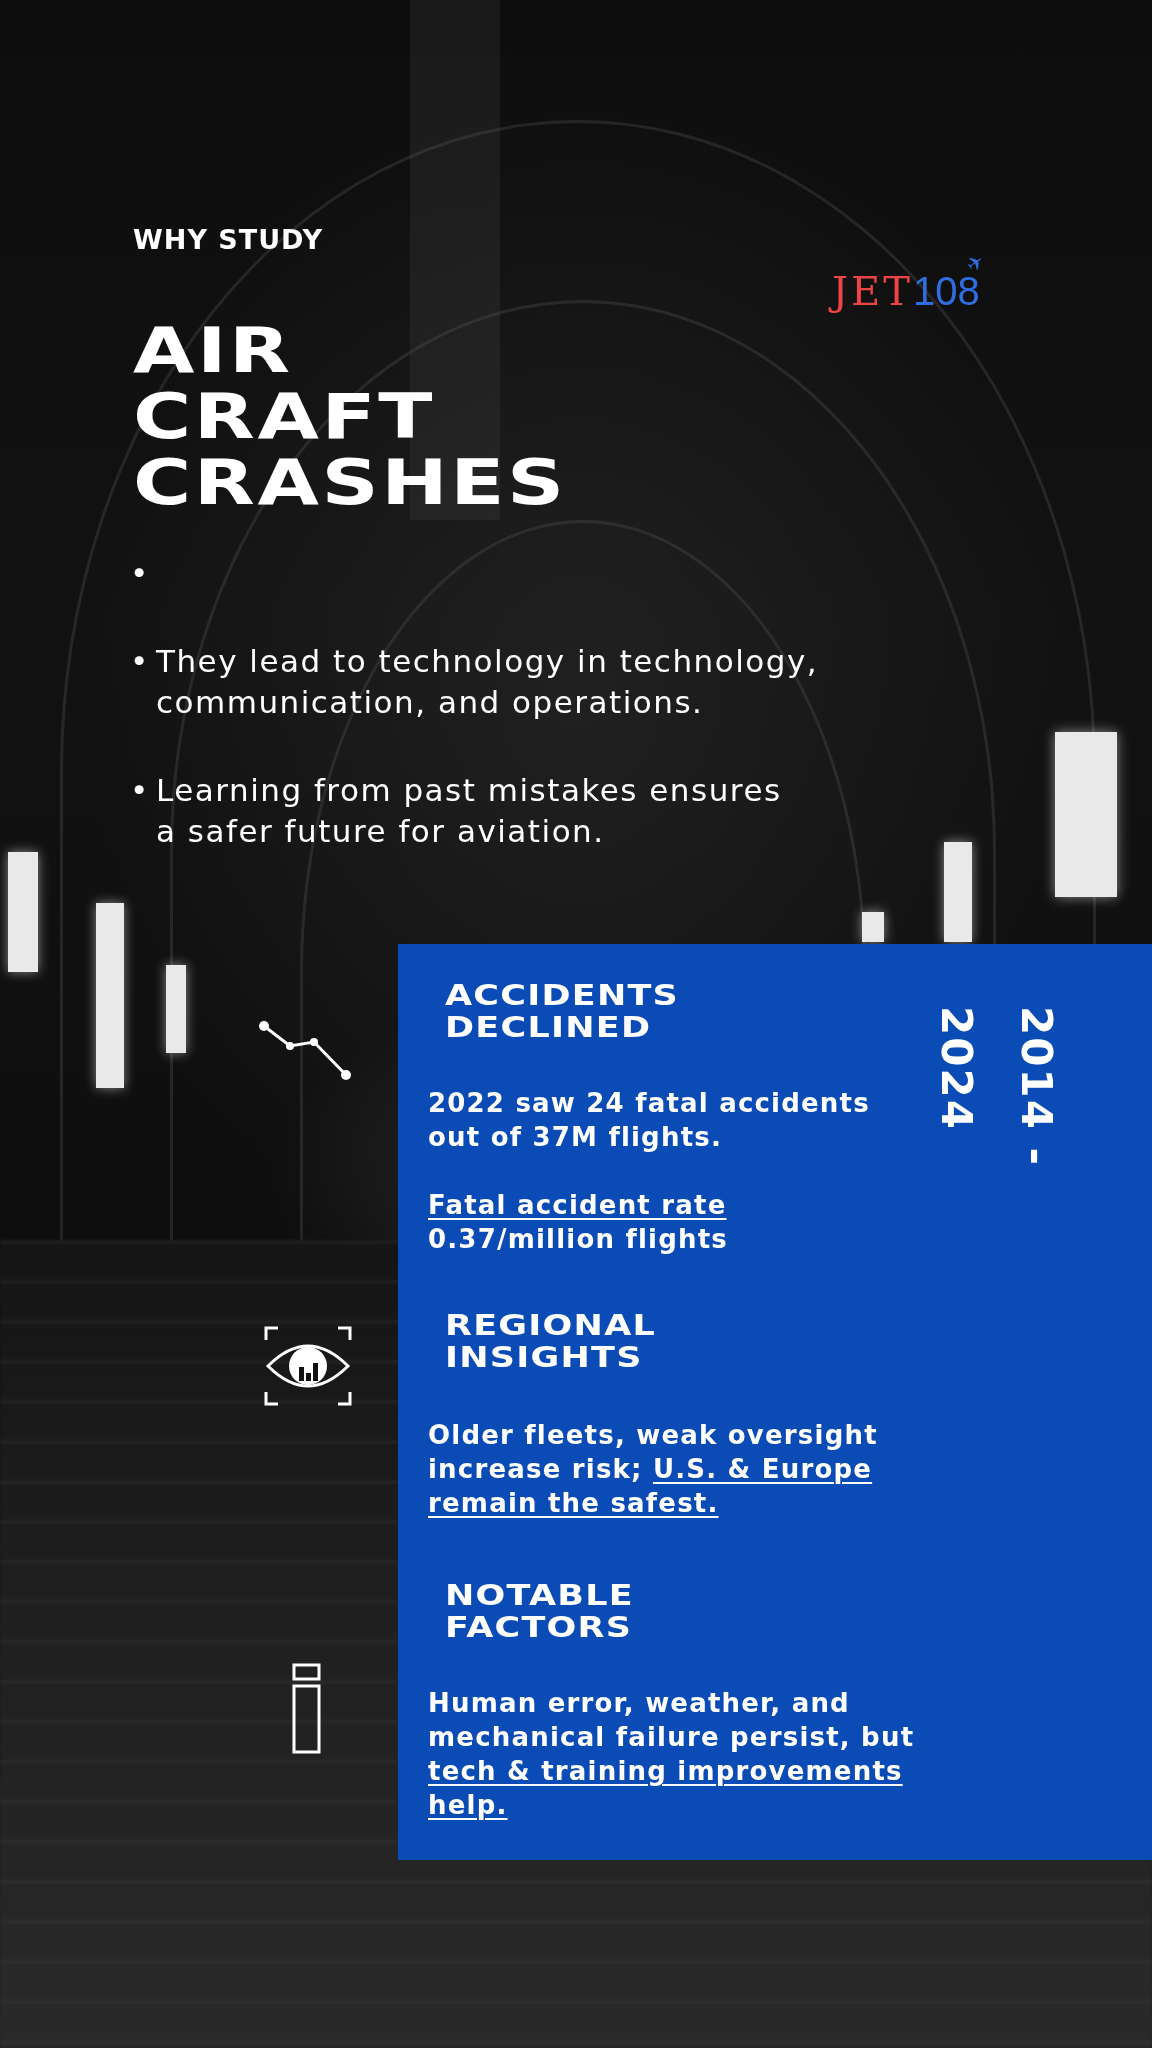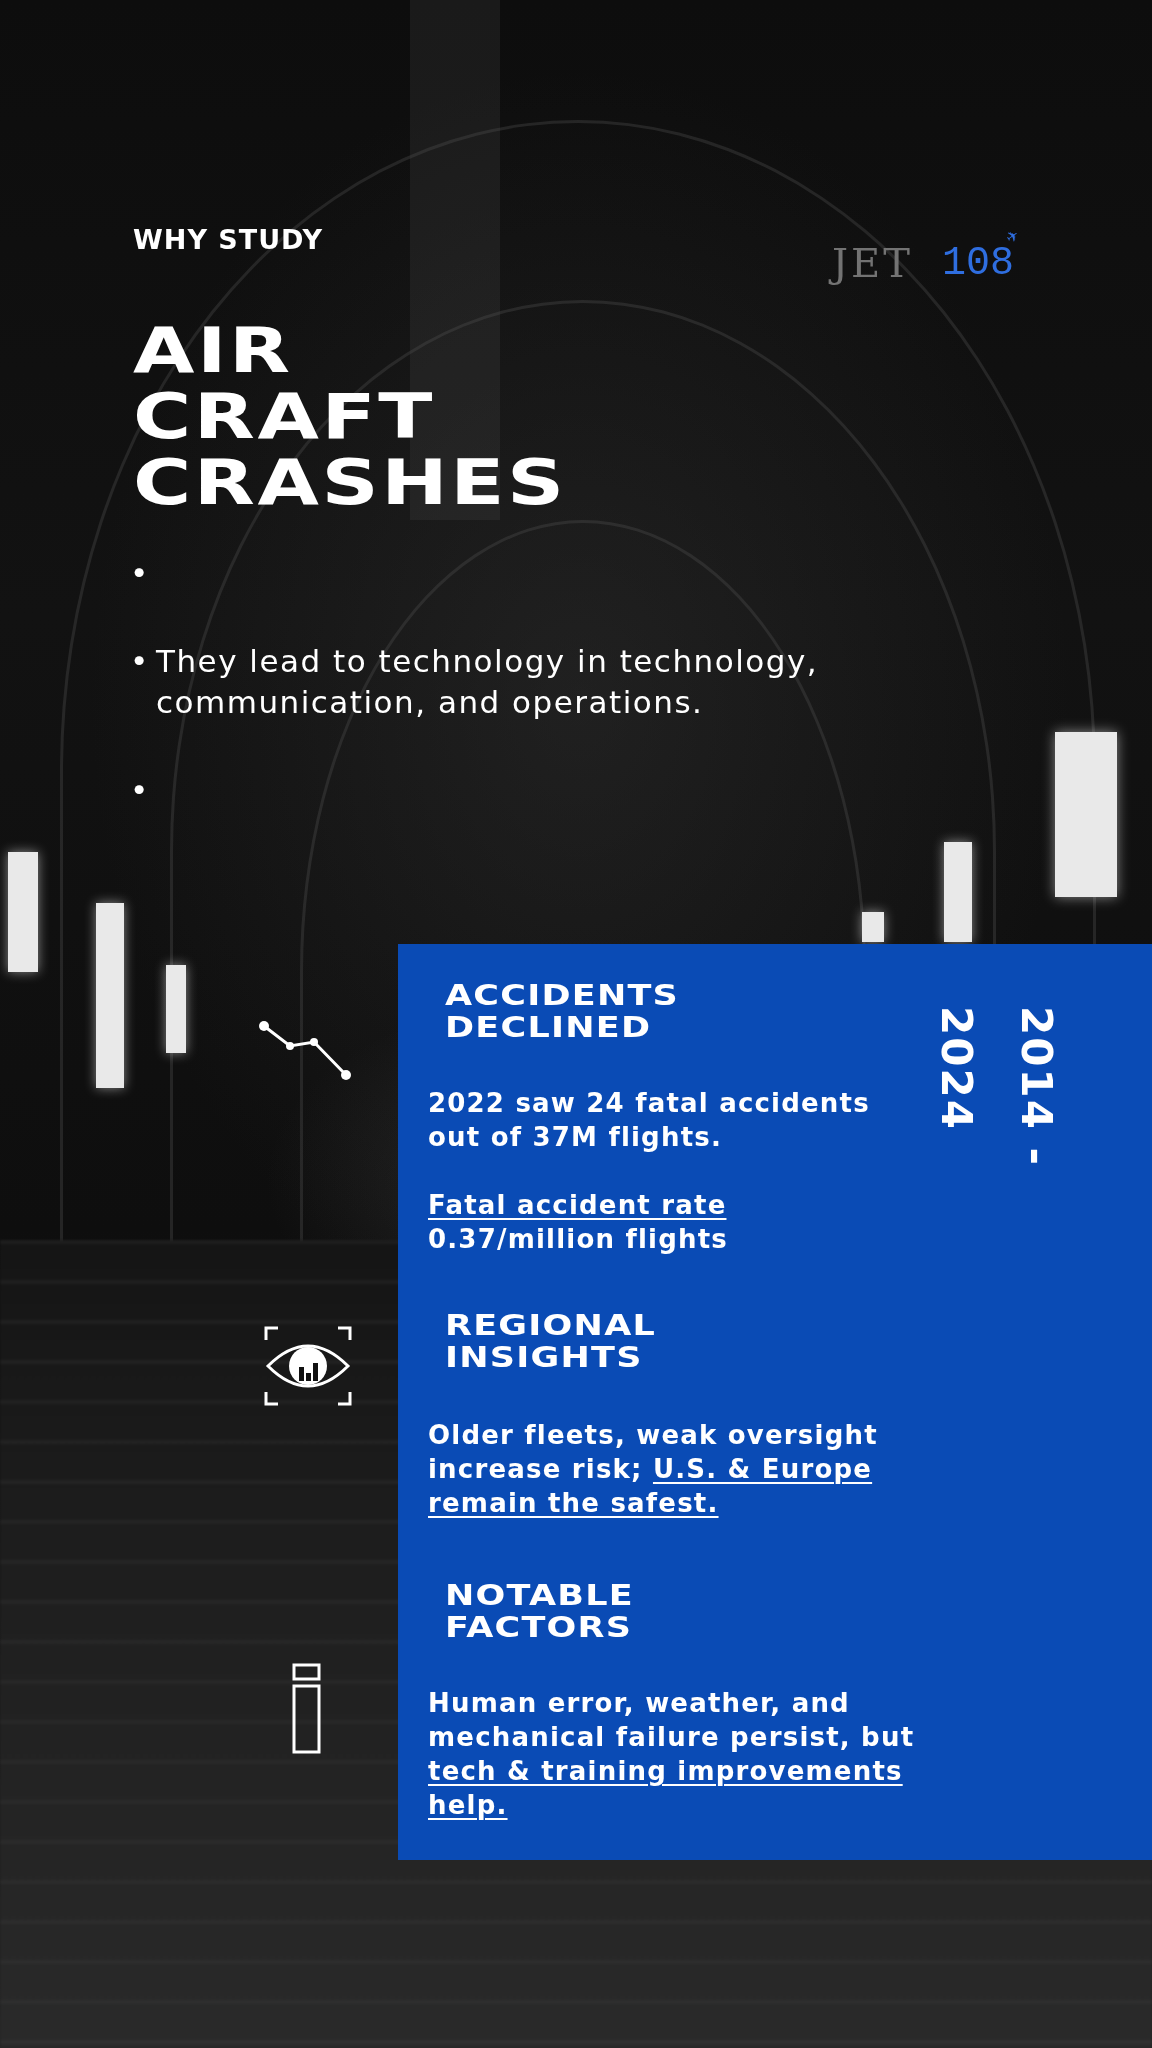--- a/index.html
+++ b/index.html
@@ -34,24 +34,24 @@
   }
 
   .why {
     position: absolute; left: 133px; top: 224px;
     font-size: 27px; letter-spacing: 1px; font-weight: 700;
   }
   .logo {
     position: absolute; left: 832px; top: 240px; display: flex; align-items: flex-end;
   }
   .logo .jet {
-    font-family: "DejaVu Serif", serif; font-size: 40px; letter-spacing: 3px; color: #737373;
+    font-family: "DejaVu Serif", serif; font-size: 40px; letter-spacing: 3px; color: #ef4444; margin-top: 28px;
   }
   .logo .num {
-    font-family: Liberation Mono, monospace; font-size: 40px; color: #2f6ee0; position: relative; margin-left: 29px;
+    font-family: Liberation Sans, sans-serif; font-size: 40px; color: #2f6ee0; position: relative;
   }
   .logo .plane {
     position: absolute; right: -4px; top: -18px; font-size: 20px; color: #2f6ee0; transform: rotate(-35deg);
   }
   .title {
     position: absolute; left: 133px; top: 318px;
     font-family: "DejaVu Sans", sans-serif; font-weight: 900; font-size: 62px;
     line-height: 66px; letter-spacing: 2px; transform: scaleX(1.28); transform-origin: left top;
   }
   .title div { font-weight: bold; }
@@ -120,20 +120,22 @@
   <div class="bullet">
     <span class="dot">•</span>
   </div>
   <div class="bullet">
     <span class="dot">•</span>
     <span class="txt">They lead to technology in technology,
 communication, and operations.</span>
   </div>
   <div class="bullet">
     <span class="dot">•</span>
+    <span class="txt">Learning from past mistakes ensures
+a safer future for aviation.</span>
   </div>
 </div>
 
 <div class="icon" style="left:256px;top:1018px;">
   <svg width="96" height="64" viewBox="0 0 96 64">
     <polyline points="8,8 34,28 58,24 90,57" fill="none" stroke="#fff" stroke-width="3"></polyline>
     <circle cx="8" cy="8" r="5" fill="#fff"></circle>
     <circle cx="34" cy="28" r="4" fill="#fff"></circle>
     <circle cx="58" cy="24" r="4" fill="#fff"></circle>
     <circle cx="90" cy="57" r="5" fill="#fff"></circle>

